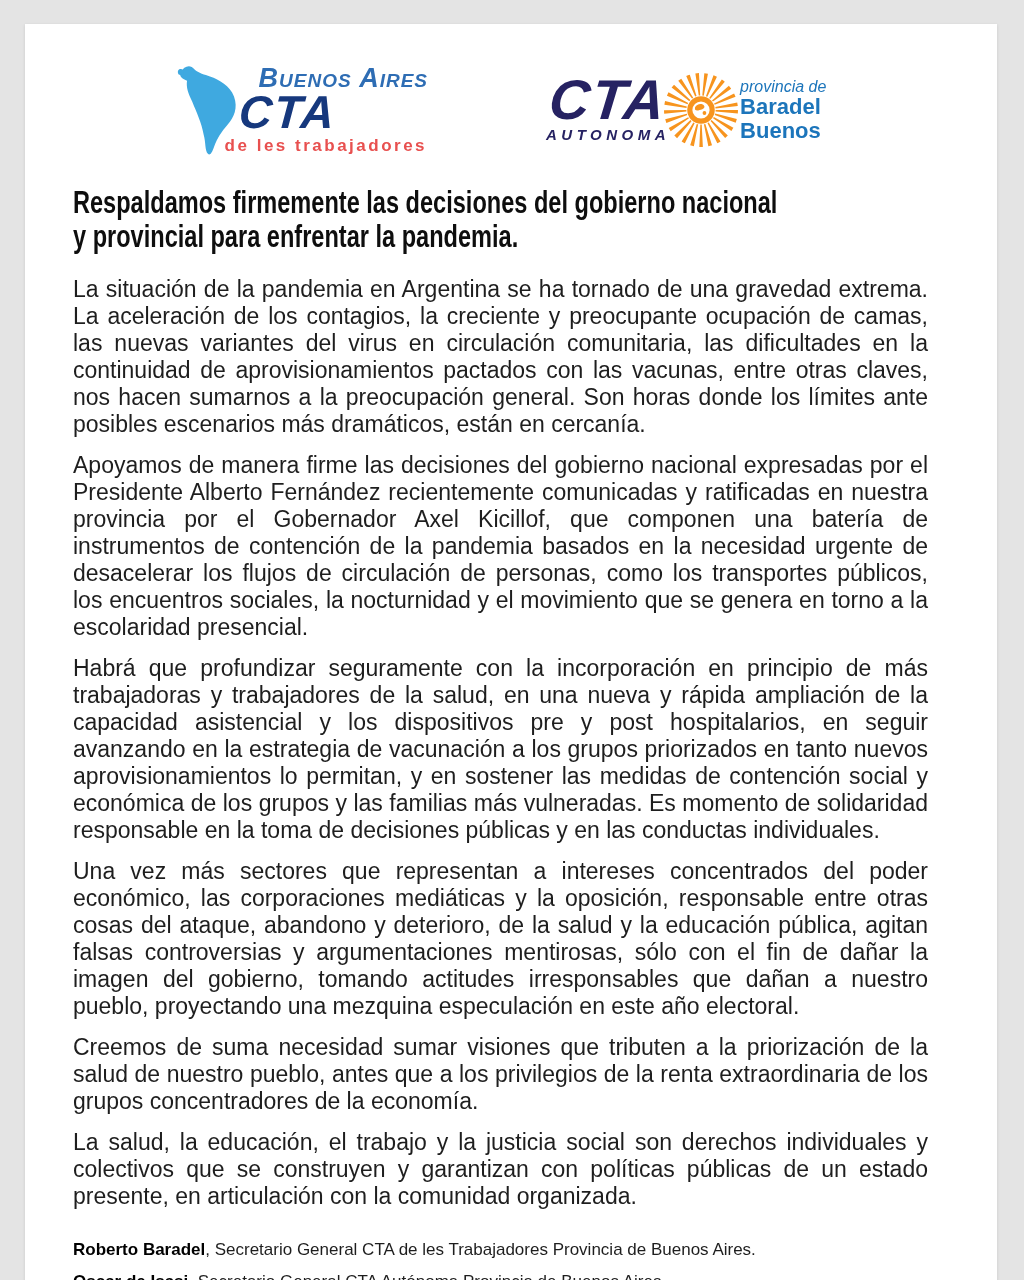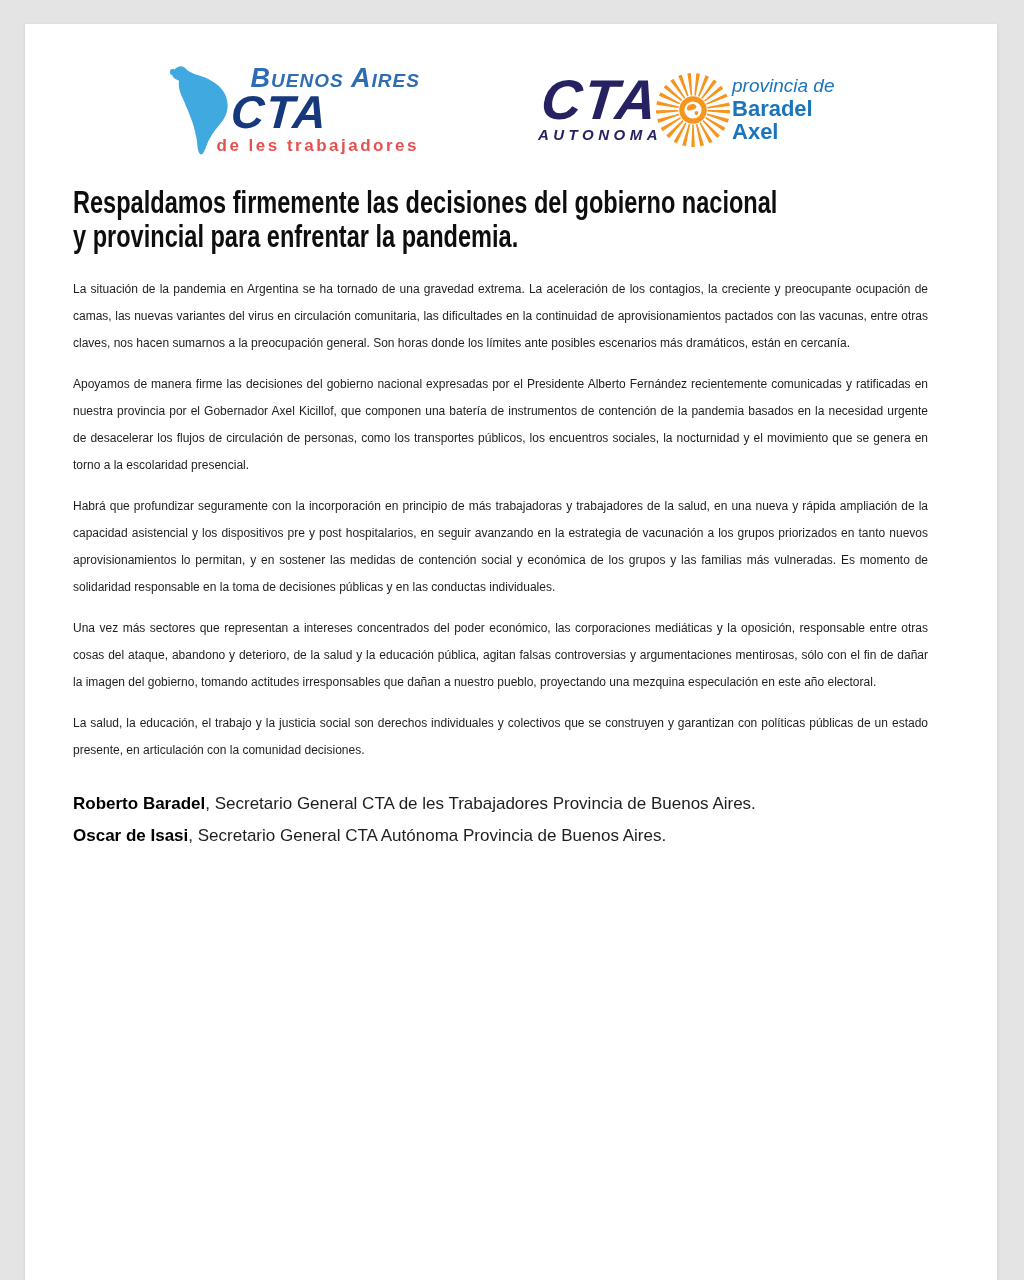--- a/index.html
+++ b/index.html
@@ -34,32 +34,32 @@
     color:#16387d;margin-left:14px;letter-spacing:2px;transform:skewX(-4deg);
   }
   .tagline{font-size:17px;font-weight:600;color:#e8504f;letter-spacing:2.5px;margin-top:3px;}
 
   .logo-der{display:flex;align-items:center;}
   .cta-right-block{text-align:center;color:#262262;}
   .cta-right{font-style:italic;font-weight:800;font-size:56px;line-height:46px;letter-spacing:2px;transform:skewX(-6deg);}
   .autonoma{font-style:italic;font-weight:700;font-size:15px;letter-spacing:4.5px;margin-top:3px;}
   .sun-svg{width:86px;height:86px;margin:0 -4px 0 -12px;flex:0 0 auto;}
   .prov-block{color:#1c75bb;line-height:1.08;}
-  .prov-prefix{font-style:italic;font-size:19px;}
+  .prov-prefix{font-style:italic;font-size:16px;}
   .prov-name{font-weight:700;font-size:22px;}
 
   
   .title{
     font-weight:700;font-size:31px;line-height:34px;color:#0e0e0e;
     transform:scaleX(0.76);transform-origin:left top;
     margin:0 0 22px 0;white-space:nowrap;
   }
   .salutation{font-size:17px;color:#1e1e1e;margin:0 0 16px;}
   p.body{
-    font-size:12px;line-height:27px;color:#1e1e1e;
+    font-size:23px;line-height:27px;color:#1e1e1e;
     text-align:justify;margin:0 0 14px;
   }
   .sigs{margin-top:24px;font-size:17px;line-height:32px;color:#1e1e1e;}
   .sig-name{font-weight:700;color:#000;}
 </style>
 </head>
 <body>
 
 <div class="paper">
 
@@ -85,36 +85,37 @@
       <svg class="sun-svg" viewBox="0 0 100 100" aria-hidden="true">
         <circle cx="50" cy="50" r="30" fill="none" stroke="#f7941e" stroke-width="26" stroke-dasharray="3 4.54"></circle>
         <circle cx="50" cy="50" r="16" fill="#f7941e"></circle>
         <circle cx="50" cy="50" r="10" fill="#ffffff"></circle>
         <path d="M43,47c1.5-3.5,6-5,9-3.5c3,1.5,2.5,4.5-0.5,5.5c-3.5,1-6.5,2.5-8.5,0.5z" fill="#f7941e"></path>
         <circle cx="54" cy="53.5" r="2.2" fill="#f7941e"></circle>
       </svg>
       <div class="prov-block">
         <div class="prov-prefix">provincia de</div>
         <div class="prov-name">Baradel</div>
-        <div class="prov-name">Axel</div>
+        <div class="prov-name">Buenos</div>
       </div>
     </div>
 
   </div>
 
   <h1 class="title">
       <span style="display:block;">Respaldamos firmemente las decisiones del gobierno nacional</span>
       <span style="display:block;">y provincial para enfrentar la pandemia.</span>
     </h1>
 
 
   <p class="body">La situación de la pandemia en Argentina se ha tornado de una gravedad extrema. La aceleración de los contagios, la creciente y preocupante ocupación de camas, las nuevas variantes del virus en circulación comunitaria, las dificultades en la continuidad de aprovisionamientos pactados con las vacunas, entre otras claves, nos hacen sumarnos a la preocupación general. Son horas donde los límites ante posibles escenarios más dramáticos, están en cercanía.</p>
   <p class="body">Apoyamos de manera firme las decisiones del gobierno nacional expresadas por el Presidente Alberto Fernández recientemente comunicadas y ratificadas en nuestra provincia por el Gobernador Axel Kicillof, que componen una batería de instrumentos de contención de la pandemia basados en la necesidad urgente de desacelerar los flujos de circulación de personas, como los transportes públicos, los encuentros sociales, la nocturnidad y el movimiento que se genera en torno a la escolaridad presencial.</p>
   <p class="body">Habrá que profundizar seguramente con la incorporación en principio de más trabajadoras y trabajadores de la salud, en una nueva y rápida ampliación de la capacidad asistencial y los dispositivos pre y post hospitalarios, en seguir avanzando en la estrategia de vacunación a los grupos priorizados en tanto nuevos aprovisionamientos lo permitan, y en sostener las medidas de contención social y económica de los grupos y las familias más vulneradas. Es momento de solidaridad responsable en la toma de decisiones públicas y en las conductas individuales.</p>
   <p class="body">Una vez más sectores que representan a intereses concentrados del poder económico, las corporaciones mediáticas y la oposición, responsable entre otras cosas del ataque, abandono y deterioro, de la salud y la educación pública, agitan falsas controversias y argumentaciones mentirosas, sólo con el fin de dañar la imagen del gobierno, tomando actitudes irresponsables que dañan a nuestro pueblo, proyectando una mezquina especulación en este año electoral.</p>
-  <p class="body">La salud, la educación, el trabajo y la justicia social son derechos individuales y colectivos que se construyen y garantizan con políticas públicas de un estado presente, en articulación con la comunidad decisiones.</p>
+  <p class="body">Creemos de suma necesidad sumar visiones que tributen a la priorización de la salud de nuestro pueblo, antes que a los privilegios de la renta extraordinaria de los grupos concentradores de la economía.</p>
+  <p class="body">La salud, la educación, el trabajo y la justicia social son derechos individuales y colectivos que se construyen y garantizan con políticas públicas de un estado presente, en articulación con la comunidad organizada.</p>
 
   <div class="sigs">
     <div><span class="sig-name">Roberto Baradel</span><span>, Secretario General CTA de les Trabajadores Provincia de Buenos Aires.</span></div>
     <div><span class="sig-name">Oscar de Isasi</span><span>, Secretario General CTA Autónoma Provincia de Buenos Aires.</span></div>
   </div>
 
 </div>
 
 </body></html>

